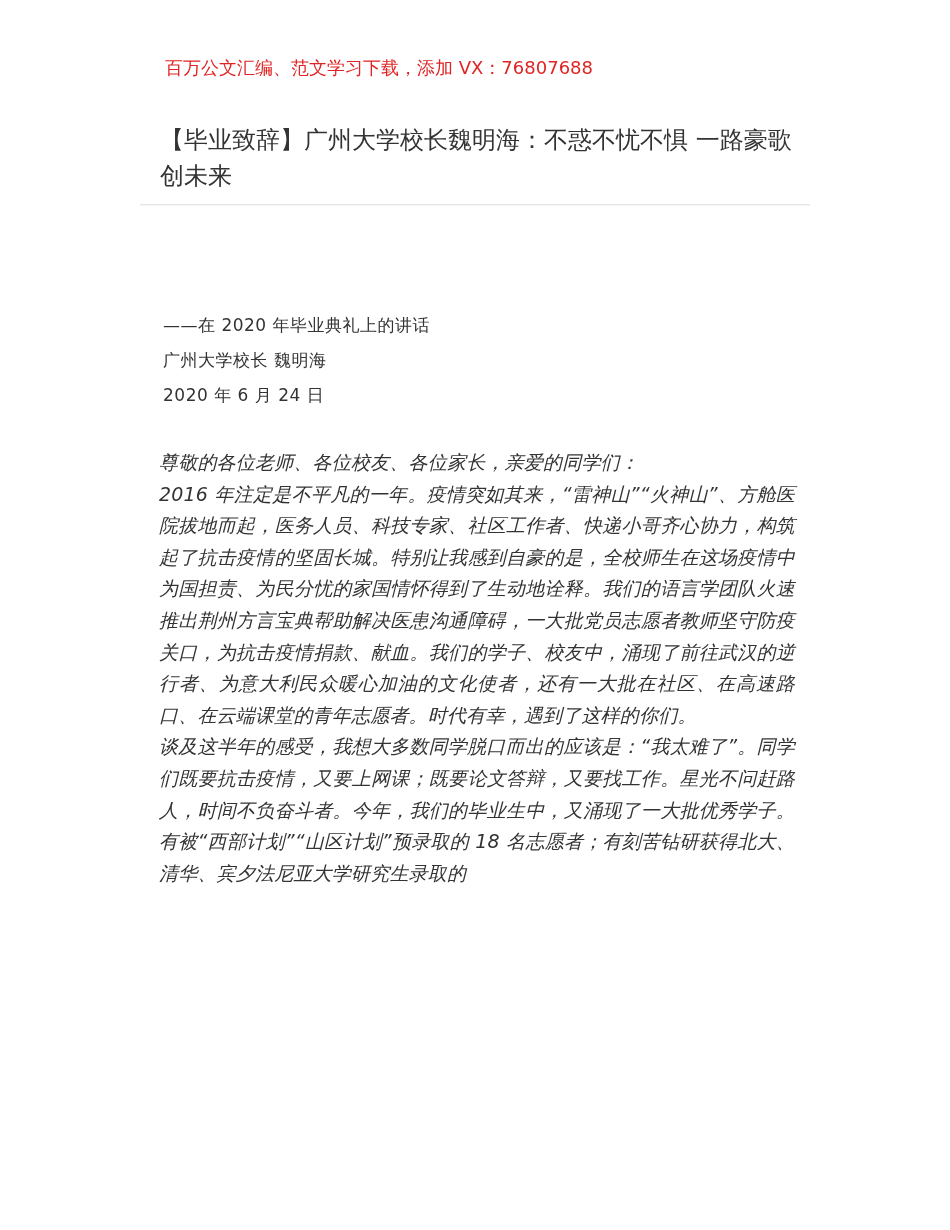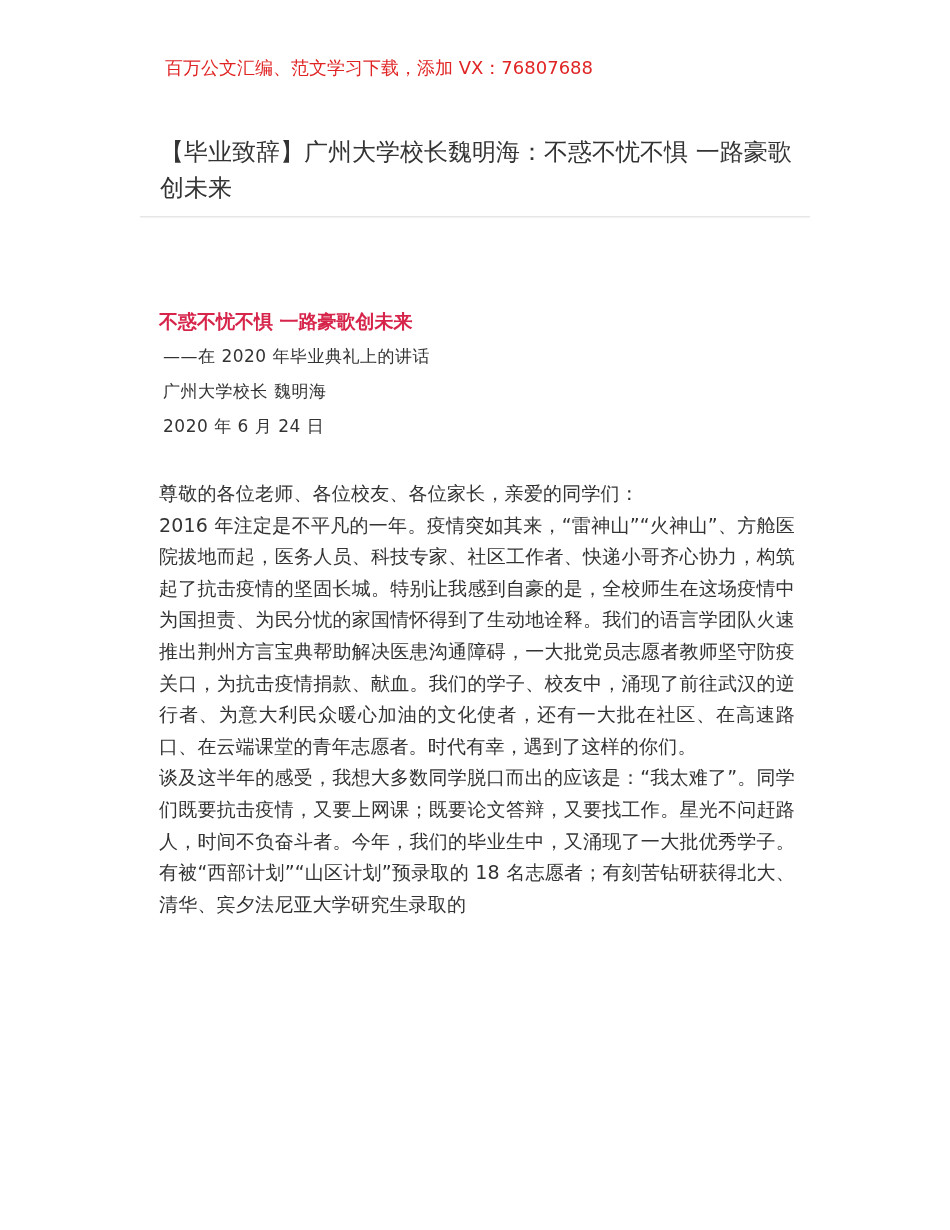--- a/index.html
+++ b/index.html
@@ -20,21 +20,21 @@
     top: 56px;
     left: 0;
     width: 758px;
     text-align: center;
     font-size: 18px;
     color: #e02424;
     letter-spacing: 0px;
   }
   .article-header {
     position: absolute;
-    top: 134px;
+    top: 122px;
     left: 140px;
     width: 670px;
   }
   .article-title {
     margin: 0;
     padding: 0 0 0 20px;
     font-size: 24px;
     line-height: 36px;
     font-weight: normal;
     color: #333333;
@@ -68,38 +68,38 @@
     color: #333;
     letter-spacing: 0.5px;
   }
   .gap {
     height: 32px;
   }
   .para {
     margin: 0;
     text-align: justify;
     letter-spacing: 0.2px;
+    font-style: italic;
   }
   .para b {
     font-weight: bold;
     color: #222;
   }
 </style>
 </head>
 <body>
 
 <div class="watermark">百万公文汇编、范文学习下载，添加 VX：76807688</div>
 
 <div class="article-header">
   <h1 class="article-title">【毕业致辞】广州大学校长魏明海：不惑不忧不惧 一路豪歌创未来</h1>
   <div class="divider"></div>
 </div>
 
 <div class="content">
-  <p class="speech-title">不惑不忧不惧 一路豪歌创未来</p>
   <p class="meta-line">——在 2020 年毕业典礼上的讲话</p>
   <p class="meta-line">广州大学校长 魏明海</p>
   <p class="meta-line">2020 年 6 月 24 日</p>
   <div class="gap"></div>
   <p class="para">尊敬的各位老师、各位校友、各位家长，亲爱的同学们：</p>
   <p class="para">2016 年注定是不平凡的一年。疫情突如其来，“雷神山”“火神山”、方舱医院拔地而起，医务人员、科技专家、社区工作者、快递小哥齐心协力，构筑起了抗击疫情的坚固长城。特别让我感到自豪的是，全校师生在这场疫情中为国担责、为民分忧的家国情怀得到了生动地诠释。我们的语言学团队火速推出荆州方言宝典帮助解决医患沟通障碍，一大批党员志愿者教师坚守防疫关口，为抗击疫情捐款、献血。我们的学子、校友中，涌现了前往武汉的逆行者、为意大利民众暖心加油的文化使者，还有一大批在社区、在高速路口、在云端课堂的青年志愿者。时代有幸，遇到了这样的你们。</p>
   <p class="para">谈及这半年的感受，我想大多数同学脱口而出的应该是：“我太难了”。同学们既要抗击疫情，又要上网课；既要论文答辩，又要找工作。星光不问赶路人，时间不负奋斗者。今年，我们的毕业生中，又涌现了一大批优秀学子。有被“西部计划”“山区计划”预录取的 18 名志愿者；有刻苦钻研获得北大、清华、宾夕法尼亚大学研究生录取的</p>
 </div>
 
 </body></html>

